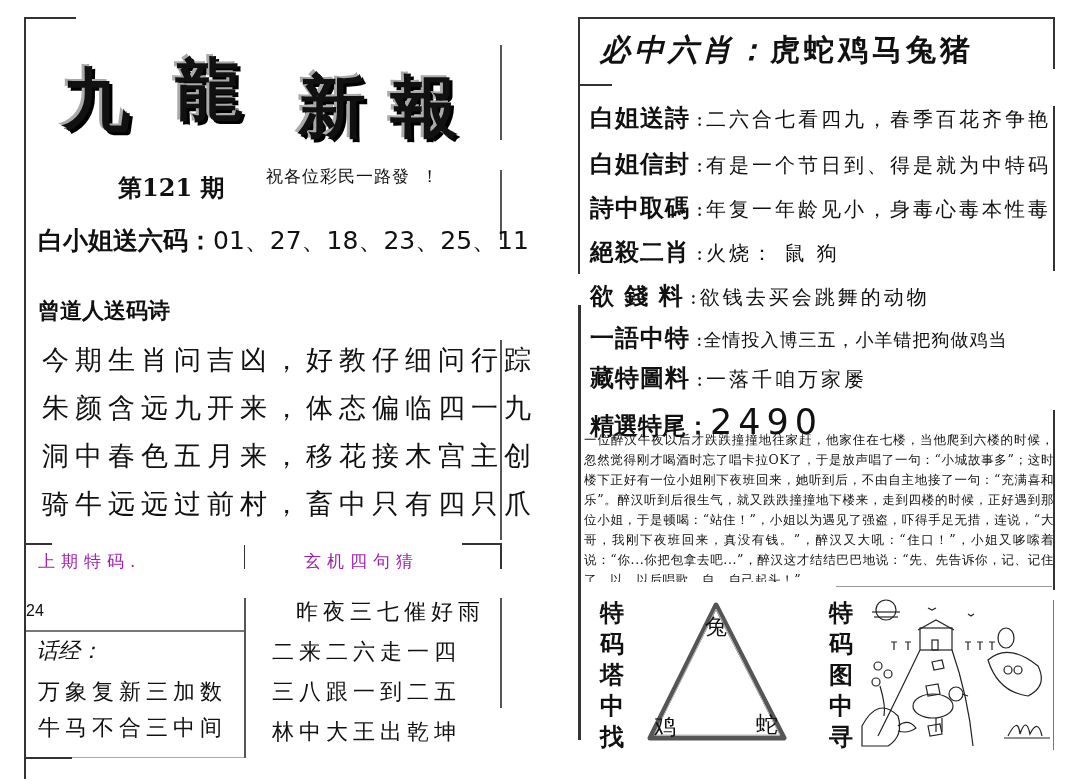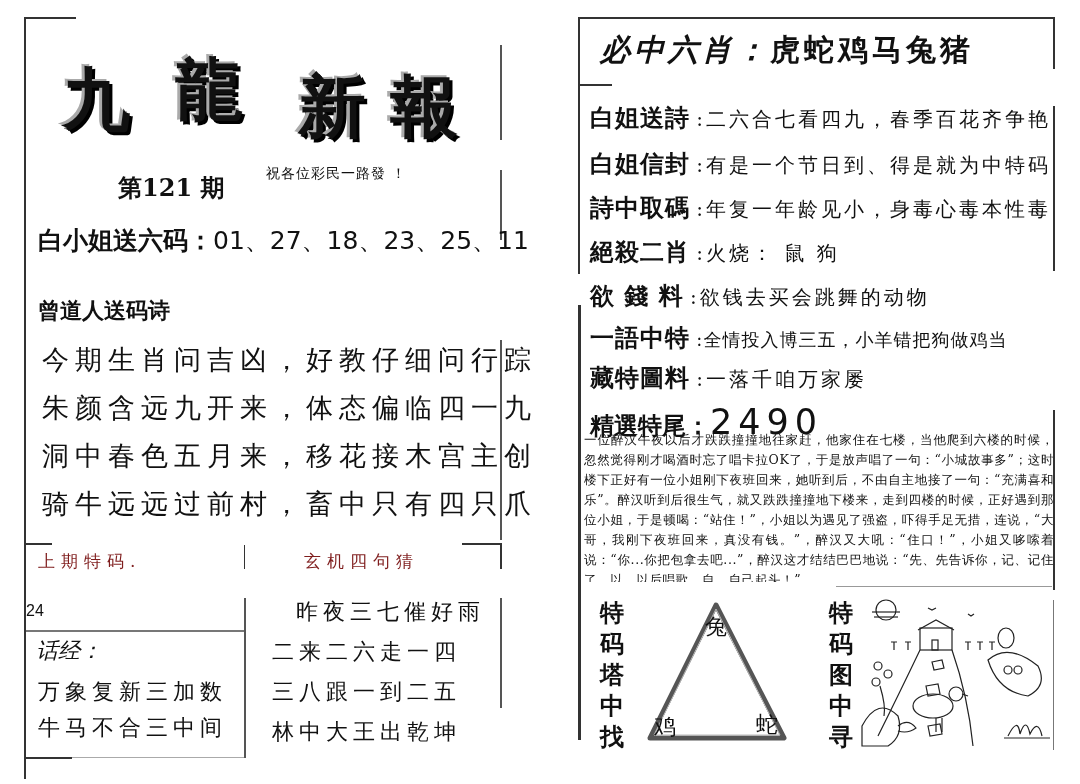--- a/index.html
+++ b/index.html
@@ -5,26 +5,26 @@
   html, body { margin:0; padding:0; background:#ffffff; }
   body { width:1080px; height:784px; position:relative; overflow:hidden;
          font-family:"DejaVu Serif", serif; color:#111; }
   .abs { position:absolute; }
   .vline { position:absolute; background:#333; width:2px; }
   .hline { position:absolute; background:#333; height:2px; }
   .title-char { position:absolute; font-family:"DejaVu Serif", serif; font-weight:bold;
                 font-size:68px; color:#111;
                 text-shadow: -3px -2px 0 #aaa, 3px 3px 0 #000; }
   .issue { font-size:24px; font-weight:bold; }
-  .greet { font-size:14px; letter-spacing:1px; }
+  .greet { font-size:17px; letter-spacing:1px;font-family:Liberation Mono, monospace; }
   .six-code { font-size:25px; font-family:"DejaVu Sans", sans-serif; }
   .six-code .lbl { font-weight:bold; }
   .sec-head { font-size:22px; font-weight:bold; font-family:"DejaVu Sans", sans-serif; }
   .poem-line { font-size:27px; letter-spacing:6px; line-height:48px; white-space:nowrap; }
-  .small-head { font-size:17px; letter-spacing:6px; color:#7f1d1d; }
+  .small-head { font-size:17px; letter-spacing:6px; color:#a21caf; }
   .num24 { font-size:16px; font-family:"Liberation Sans", sans-serif; }
   .riddle { font-size:22px; letter-spacing:5px; line-height:36px; white-space:nowrap; }
   .riddle-head { font-size:22px; font-style:italic; }
   .r-head { font-size:30px; font-weight:bold; letter-spacing:4px; }
   .r-row { position:absolute; left:590px; white-space:nowrap; font-size:20px;text-align:center; }
   .r-row .lbl { font-family:"DejaVu Sans", sans-serif; font-size:24px; font-weight:bold; letter-spacing:1px; }
   .r-row .val { font-size:20px; letter-spacing:3px; }
   .tail { font-family:"DejaVu Sans", sans-serif; font-size:24px; font-weight:bold; }
   .tail .num { font-weight:normal; letter-spacing:6px; font-size:35px; }
   .story { font-size:12.5px; line-height:20px; letter-spacing:0.6px; text-align:justify; }

